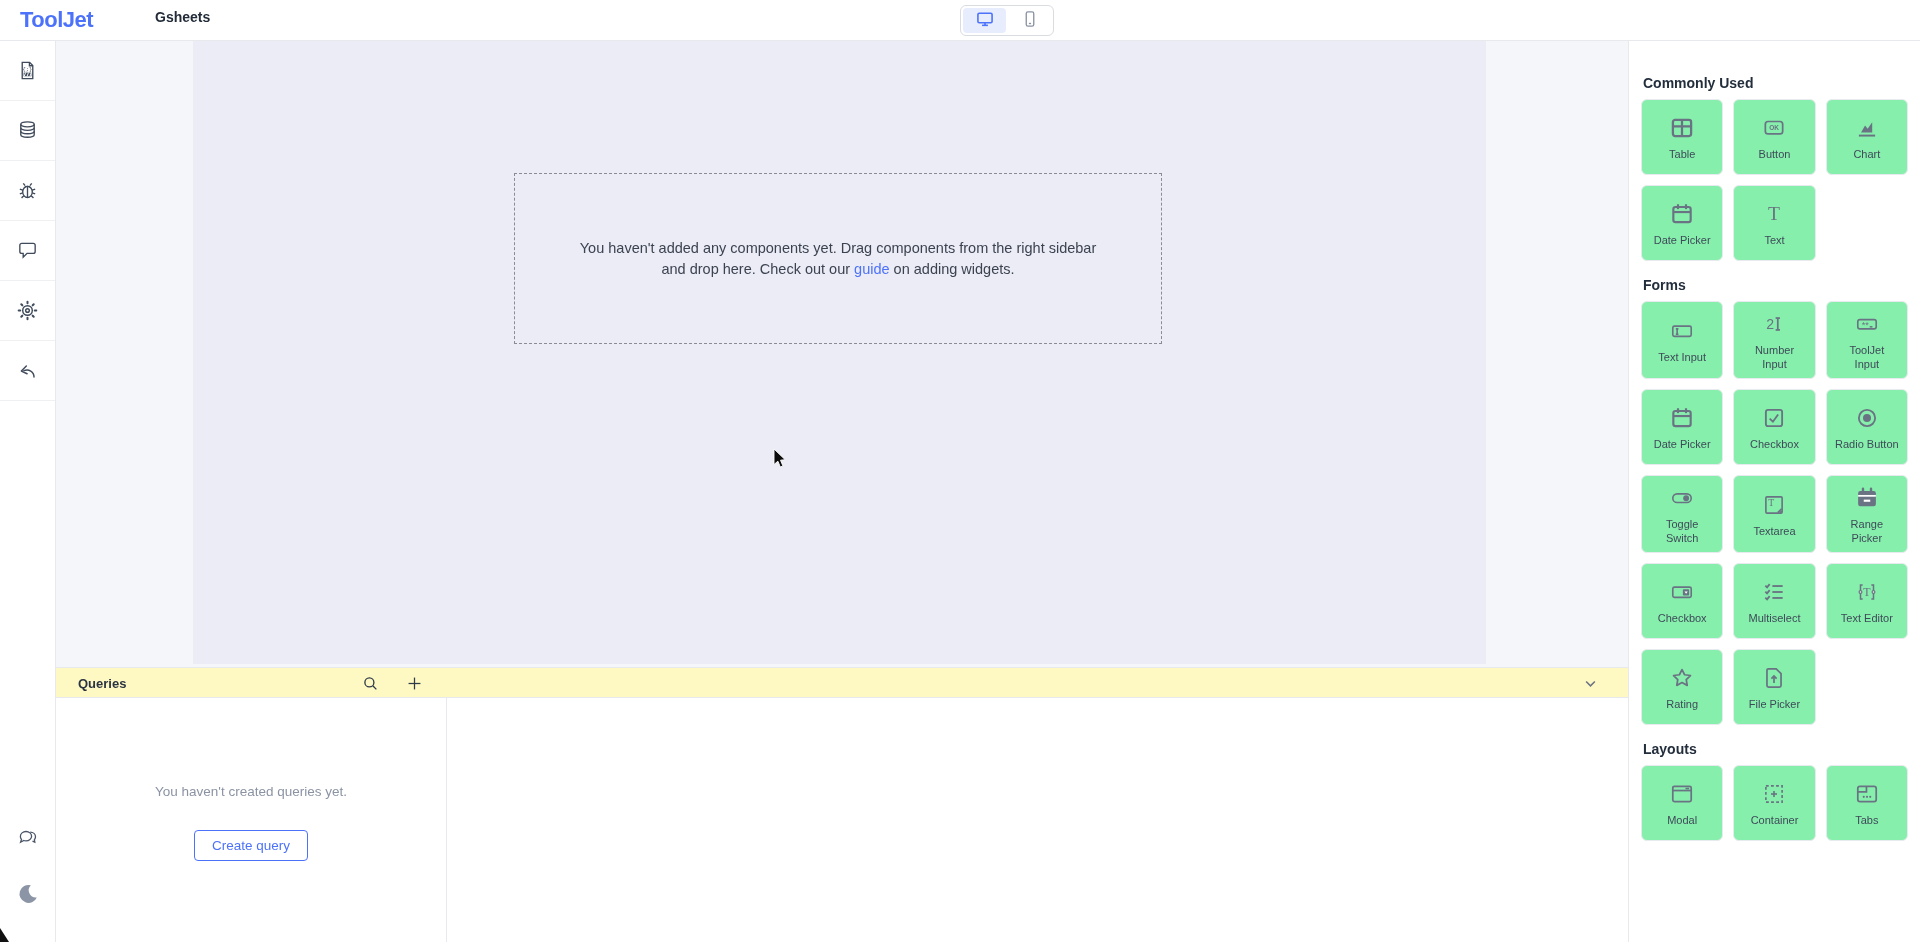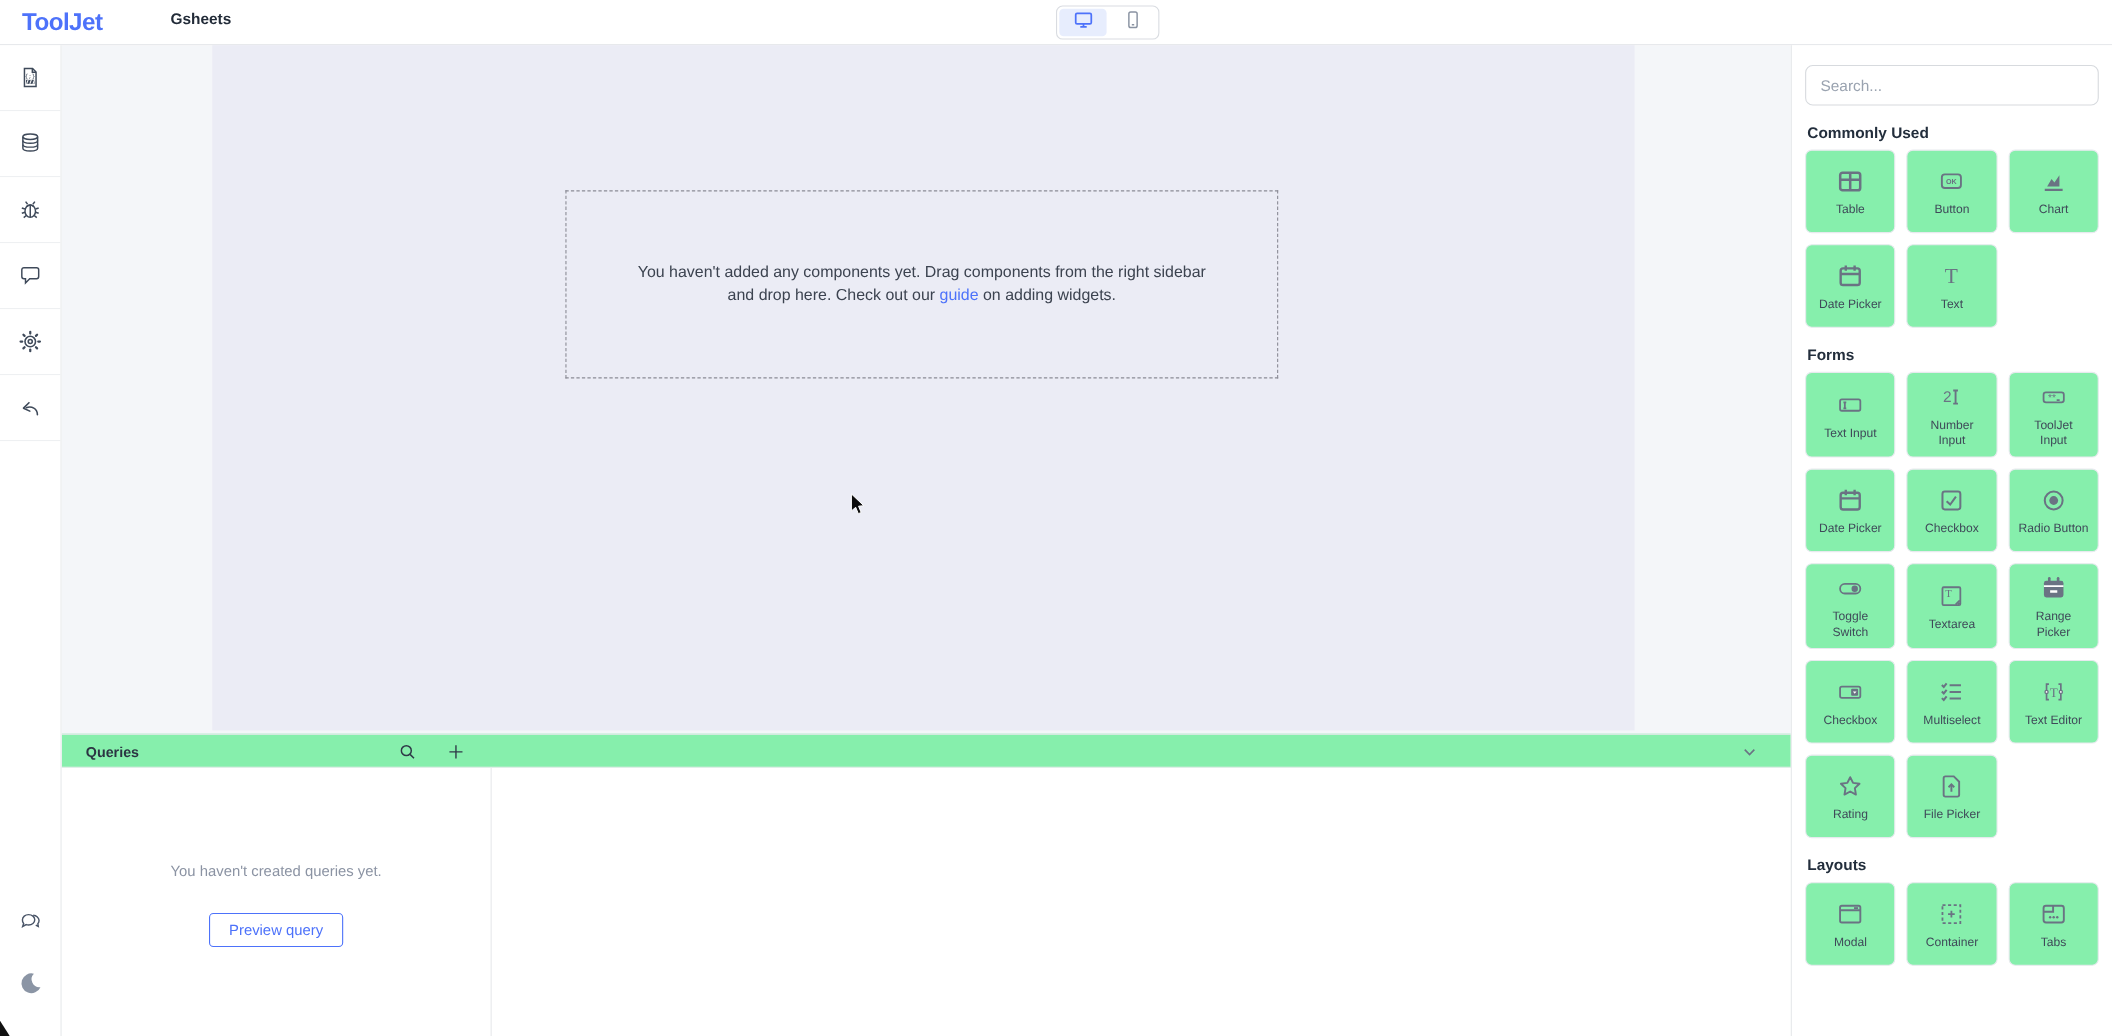--- a/index.html
+++ b/index.html
@@ -49,21 +49,21 @@
   
   .main { position:absolute; left:56px; top:41px; right:292px; bottom:0; background:#f4f6f9; }
   .canvas { position:absolute; left:137px; top:0; width:1293px; height:623px; background:#ebecf5; }
   .empty-box { position:absolute; left:321px; top:132px; width:648px; height:171px;
                border:1px dashed #8b8b95; display:flex; align-items:center; justify-content:center; }
   .empty-text { width:540px; text-align:center; font-size:14.5px; color:#3c4350; line-height:21px; }
   .guide-link { color:#4d72fa; cursor:pointer; }
   .cursor { position:absolute; left:716px; top:407px; width:16px; height:22px; z-index:30; pointer-events:none; }
 
   
-  .queries-bar { position:absolute; left:0; right:0; top:626px; height:31px; background:#86efac;
+  .queries-bar { position:absolute; left:0; right:0; top:626px; height:31px; background:#fef9c3;
                  border-top:1px solid #e7e9ec; border-bottom:1px solid #e7e9ec; }
   .queries-title { position:absolute; left:22px; top:8px; font-size:13px; font-weight:600; color:#2b3442; }
   .qbar-icon { position:absolute; top:6px; width:19px; height:19px; color:#2f3a48; cursor:pointer; }
   .qbar-icon svg { width:19px; height:19px; display:block; }
   .qbar-search { left:305px; }
   .qbar-plus { left:349px; }
   .qbar-chevron { right:28px; color:#6a7383; }
   .queries-body { position:absolute; left:0; right:0; top:657px; bottom:0; background:#fff; }
   .queries-list { position:absolute; left:0; top:0; bottom:0; width:391px;
                   border-right:1px solid #e7e9ec; text-align:center; padding-top:86px; }
@@ -259,27 +259,26 @@
       </span>
     <span class="qbar-icon qbar-chevron">
         <svg viewBox="0 0 24 24">
           <polyline points="6.5,9.5 12,15 17.5,9.5" fill="none" stroke="currentColor" stroke-width="1.9"></polyline>
         </svg>
       </span>
   </div>
   <div class="queries-body">
     <div class="queries-list">
       <div class="q-empty">You haven't created queries yet.</div>
-      <button class="create-query-btn">Preview query</button>
+      <button class="create-query-btn">Create query</button>
     </div>
   </div>
 </div>
 
 <div class="right-sidebar">
-  <input class="search-input" placeholder="Search..." style="">
   <div>
       <div class="section-title">Commonly Used</div>
       <div class="widget-grid">
         <div class="widget-card">
           <span class="widget-icon">
             <svg viewBox="0 0 24 24">
               <g fill="none" stroke="currentColor" stroke-width="2.1">
                 <rect x="3.6" y="4.6" width="16.8" height="14.8" rx="2"></rect>
                 <line x1="3.6" y1="10.5" x2="20.4" y2="10.5"></line>
                 <line x1="12" y1="4.6" x2="12" y2="19.4"></line>

